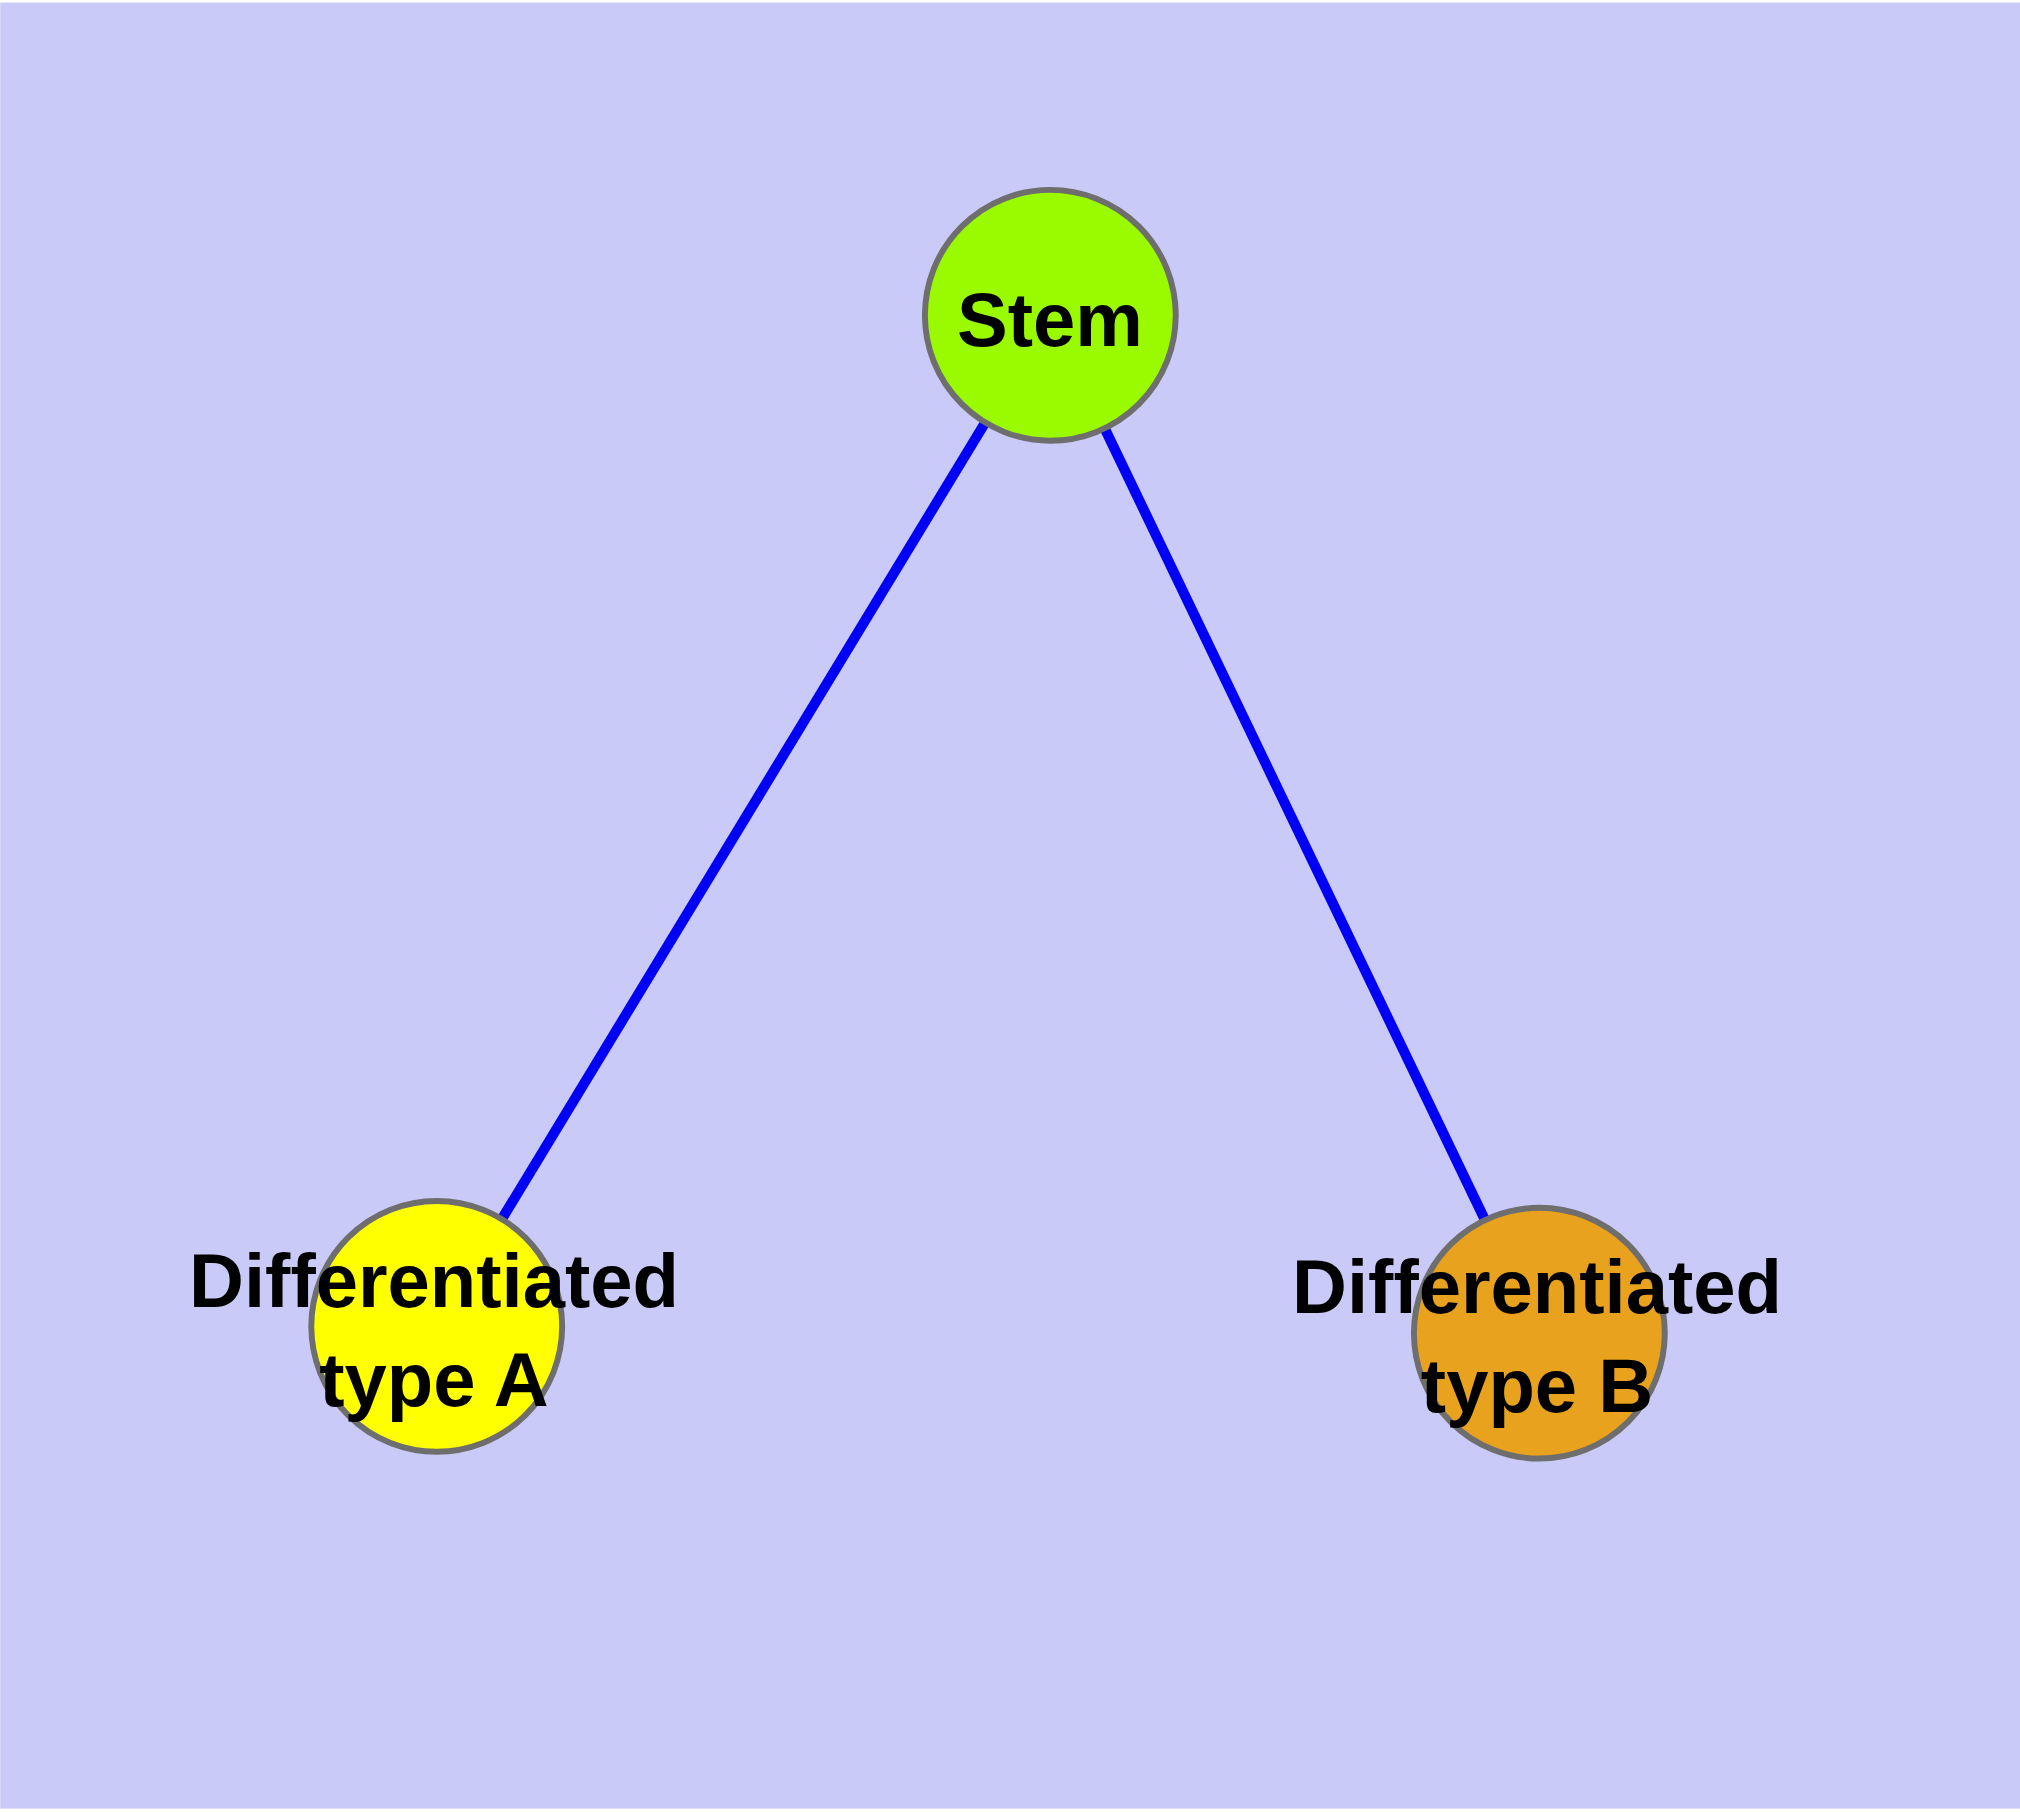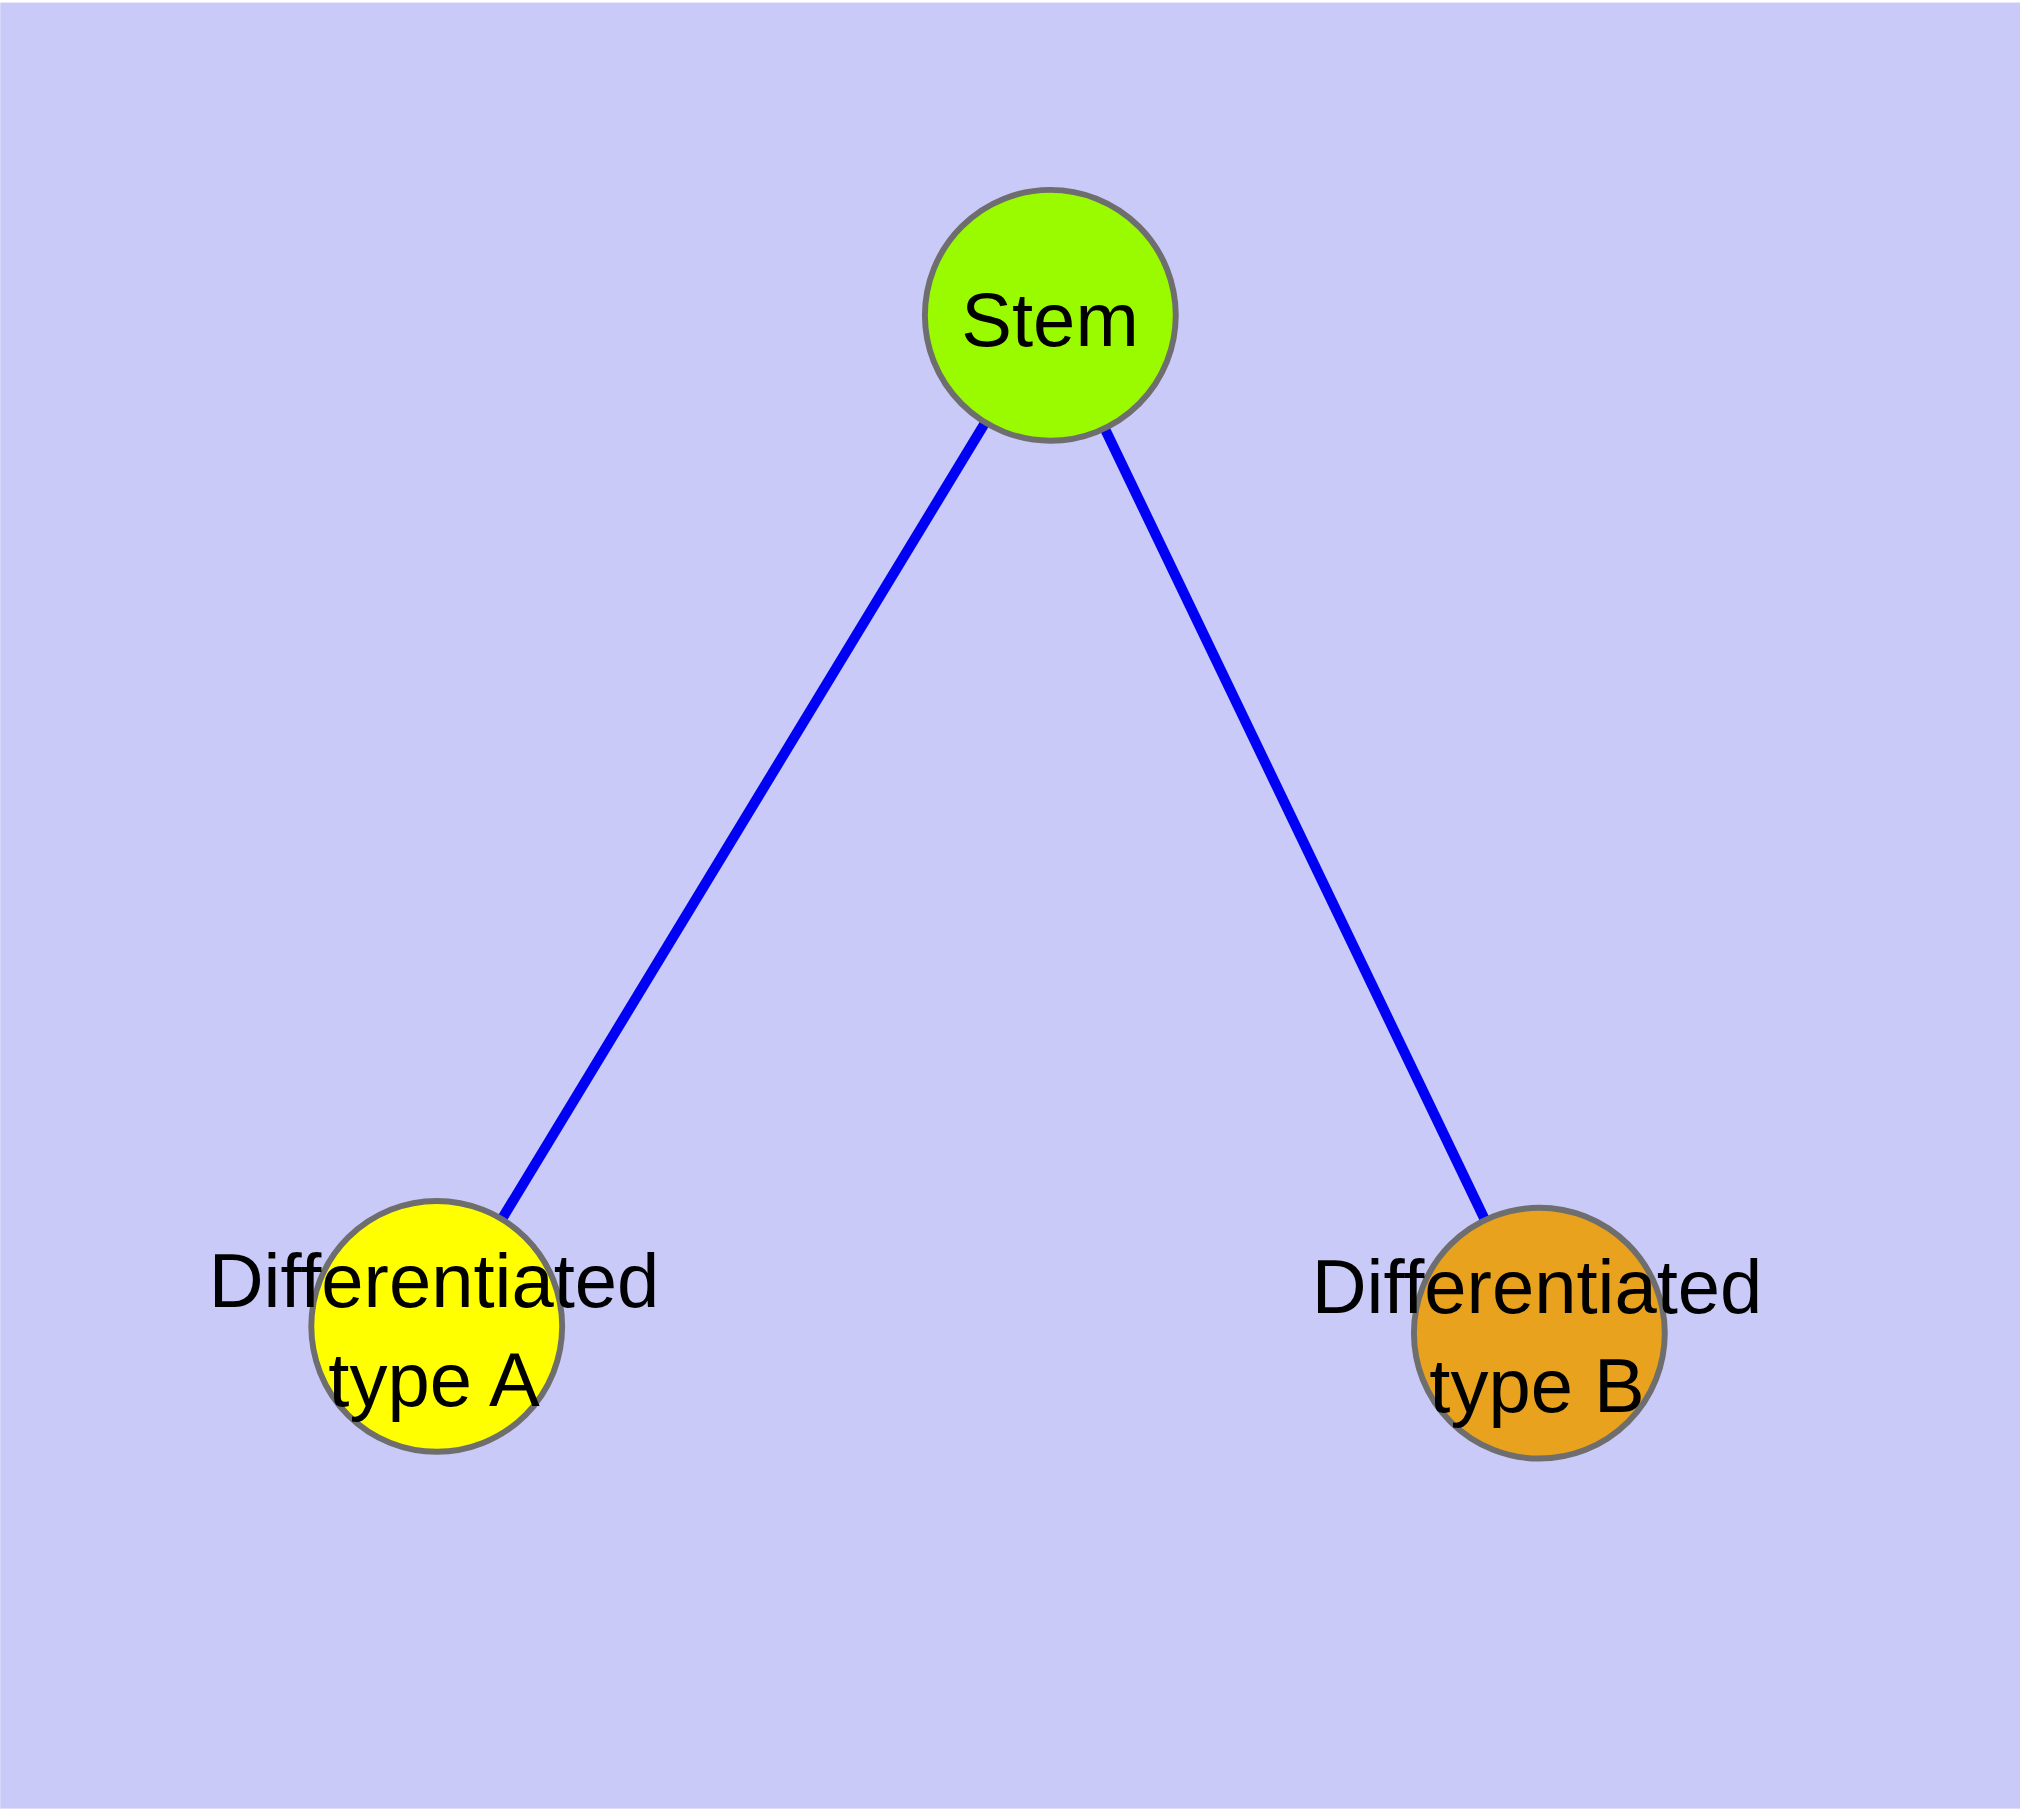--- a/index.html
+++ b/index.html
@@ -24,21 +24,21 @@
     position: absolute;
     left: 0;
     top: 0;
     width: 2021px;
     height: 1812px;
     display: block;
   }
   .node-label {
     position: absolute;
     transform: translate(-50%, -50%);
-    font-weight: 400;
+    font-weight: 700;
     font-size: 76px;
     line-height: 1.3;
     color: #000000;
     text-align: center;
     white-space: pre-line;
     letter-spacing: 0px;
     pointer-events: none;
   }
   .label-stem   { left: 1050px; top: 320px;  }
   .label-type-a { left: 434px;  top: 1331px; }

